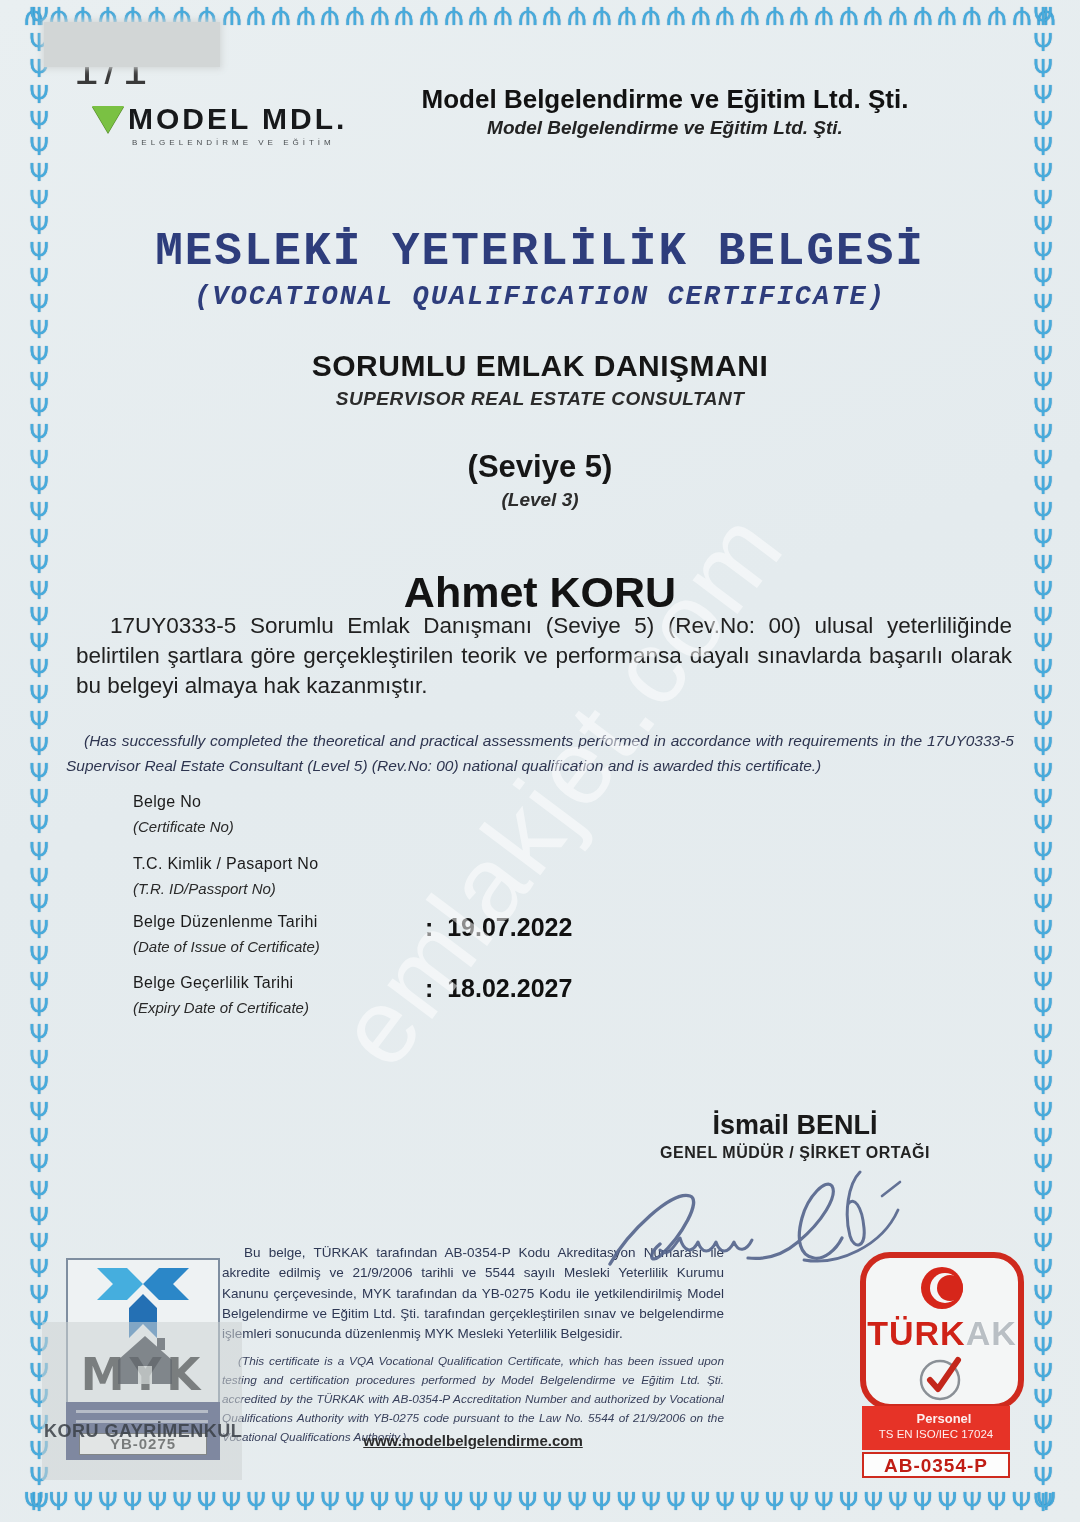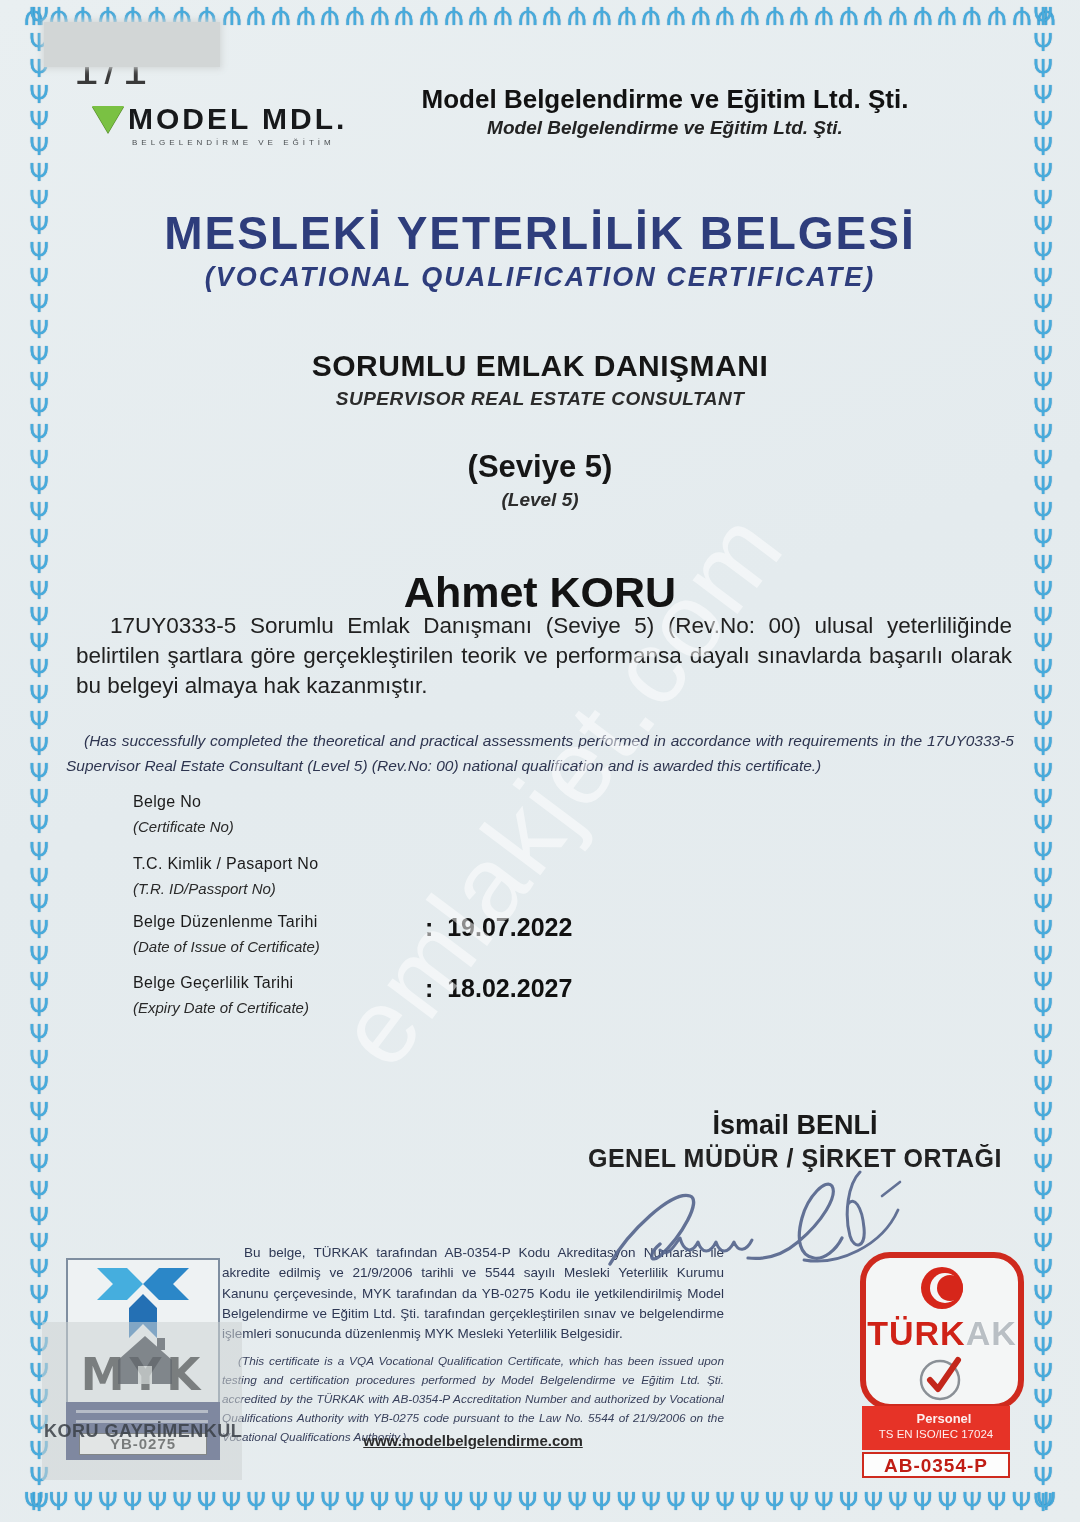--- a/index.html
+++ b/index.html
@@ -3,21 +3,21 @@
 <meta charset="utf-8">
 <style>
   html,body{margin:0;padding:0;background:#9aa3a8;}
   .page{
     position:relative;width:1080px;height:1522px;overflow:hidden;
     background:linear-gradient(160deg,#e9eff1 0%,#e4ebee 45%,#e7edef 100%);
     font-family:"Liberation Sans",sans-serif;color:#1d1d1d;
   }
   .abs{position:absolute;}
   .c{text-align:center;}
-  .serif{font-family:Liberation Sans, sans-serif;}
+  .serif{font-family:Liberation Mono, monospace;margin-top:20px;}
 
   
   .strip{display:flex;justify-content:space-between;align-items:center;
     color:#47abdc;font-size:25px;line-height:1;z-index:10;
     font-family:"DejaVu Sans",sans-serif;text-shadow:0 0 1px rgba(23,96,150,.65);}
   .strip span{display:block;}
   .strip-top{left:24px;top:0;width:1032px;height:30px;}
   .strip-top span{transform:rotate(180deg);}
   .strip-bottom{left:24px;top:1486px;width:1032px;height:30px;}
   .strip-left{left:24px;top:4px;width:30px;height:1512px;flex-direction:column;}
@@ -58,21 +58,21 @@
   .frow{z-index:20;}
   .flabel{font-size:16px;color:#1b1b1b;letter-spacing:.3px;}
   .fsub{font-size:15px;font-style:italic;color:#2a2a2a;margin-top:7px;}
   .fval{position:absolute;left:292px;top:0;font-size:25px;font-weight:700;color:#111;white-space:pre;}
   .f1{left:133px;top:793px;}
   .f2{left:133px;top:855px;}
   .f3{left:133px;top:913px;width:700px;}
   .f4{left:133px;top:974px;width:700px;}
 
   .sig-name{left:560px;top:1110px;width:470px;font-size:27px;font-weight:700;color:#1a1a1a;z-index:20;}
-  .sig-title{left:540px;top:1144px;width:510px;font-size:25px;font-weight:700;color:#222;letter-spacing:.5px;z-index:20;}
+  .sig-title{left:540px;top:1144px;width:510px;font-size:16px;font-weight:700;color:#222;letter-spacing:.5px;z-index:20;}
   .sig-svg{left:598px;top:1162px;z-index:45;}
 
   .foot-tr{left:222px;top:1243px;width:502px;font-size:13.5px;line-height:1.5;
     text-align:justify;text-indent:22px;color:#2e3854;z-index:20;}
   .foot-en{left:222px;top:1352px;width:502px;font-size:11.8px;line-height:1.6;font-style:italic;
     text-align:justify;text-indent:16px;color:#39415c;z-index:20;}
   .website{left:222px;top:1432px;width:502px;font-size:15px;font-weight:700;
     text-decoration:underline;color:#2b2b2b;z-index:20;}
 
   .myk{left:66px;top:1258px;width:150px;height:142px;border:2px solid #7f8ea0;
@@ -332,21 +332,21 @@
 
   <div class="abs c hdr-bold">Model Belgelendirme ve Eğitim Ltd. Şti.</div>
   <div class="abs c hdr-ital">Model Belgelendirme ve Eğitim Ltd. Şti.</div>
 
   <div class="abs c serif title-tr">MESLEKİ YETERLİLİK BELGESİ</div>
   <div class="abs c serif title-en">(VOCATIONAL QUALIFICATION CERTIFICATE)</div>
 
   <div class="abs c qual-tr">SORUMLU EMLAK DANIŞMANI</div>
   <div class="abs c qual-en">SUPERVISOR REAL ESTATE CONSULTANT</div>
   <div class="abs c lvl-tr">(Seviye 5)</div>
-  <div class="abs c lvl-en">(Level 5)</div>
+  <div class="abs c lvl-en">(Level 3)</div>
 
   <div class="abs c holder">Ahmet KORU</div>
 
   <div class="abs body-tr">17UY0333-5 Sorumlu Emlak Danışmanı (Seviye 5) (Rev.No: 00) ulusal yeterliliğinde belirtilen şartlara göre gerçekleştirilen teorik ve performansa dayalı sınavlarda başarılı olarak bu belgeyi almaya hak kazanmıştır.</div>
   <div class="abs body-en">(Has successfully completed the theoretical and practical assessments performed in accordance with requirements in the 17UY0333-5 Supervisor Real Estate Consultant (Level 5) (Rev.No: 00) national qualification and is awarded this certificate.)</div>
 
   <div class="abs frow f1">
     <div class="flabel">Belge No</div>
     <div class="fsub">(Certificate No)</div>
   </div>

